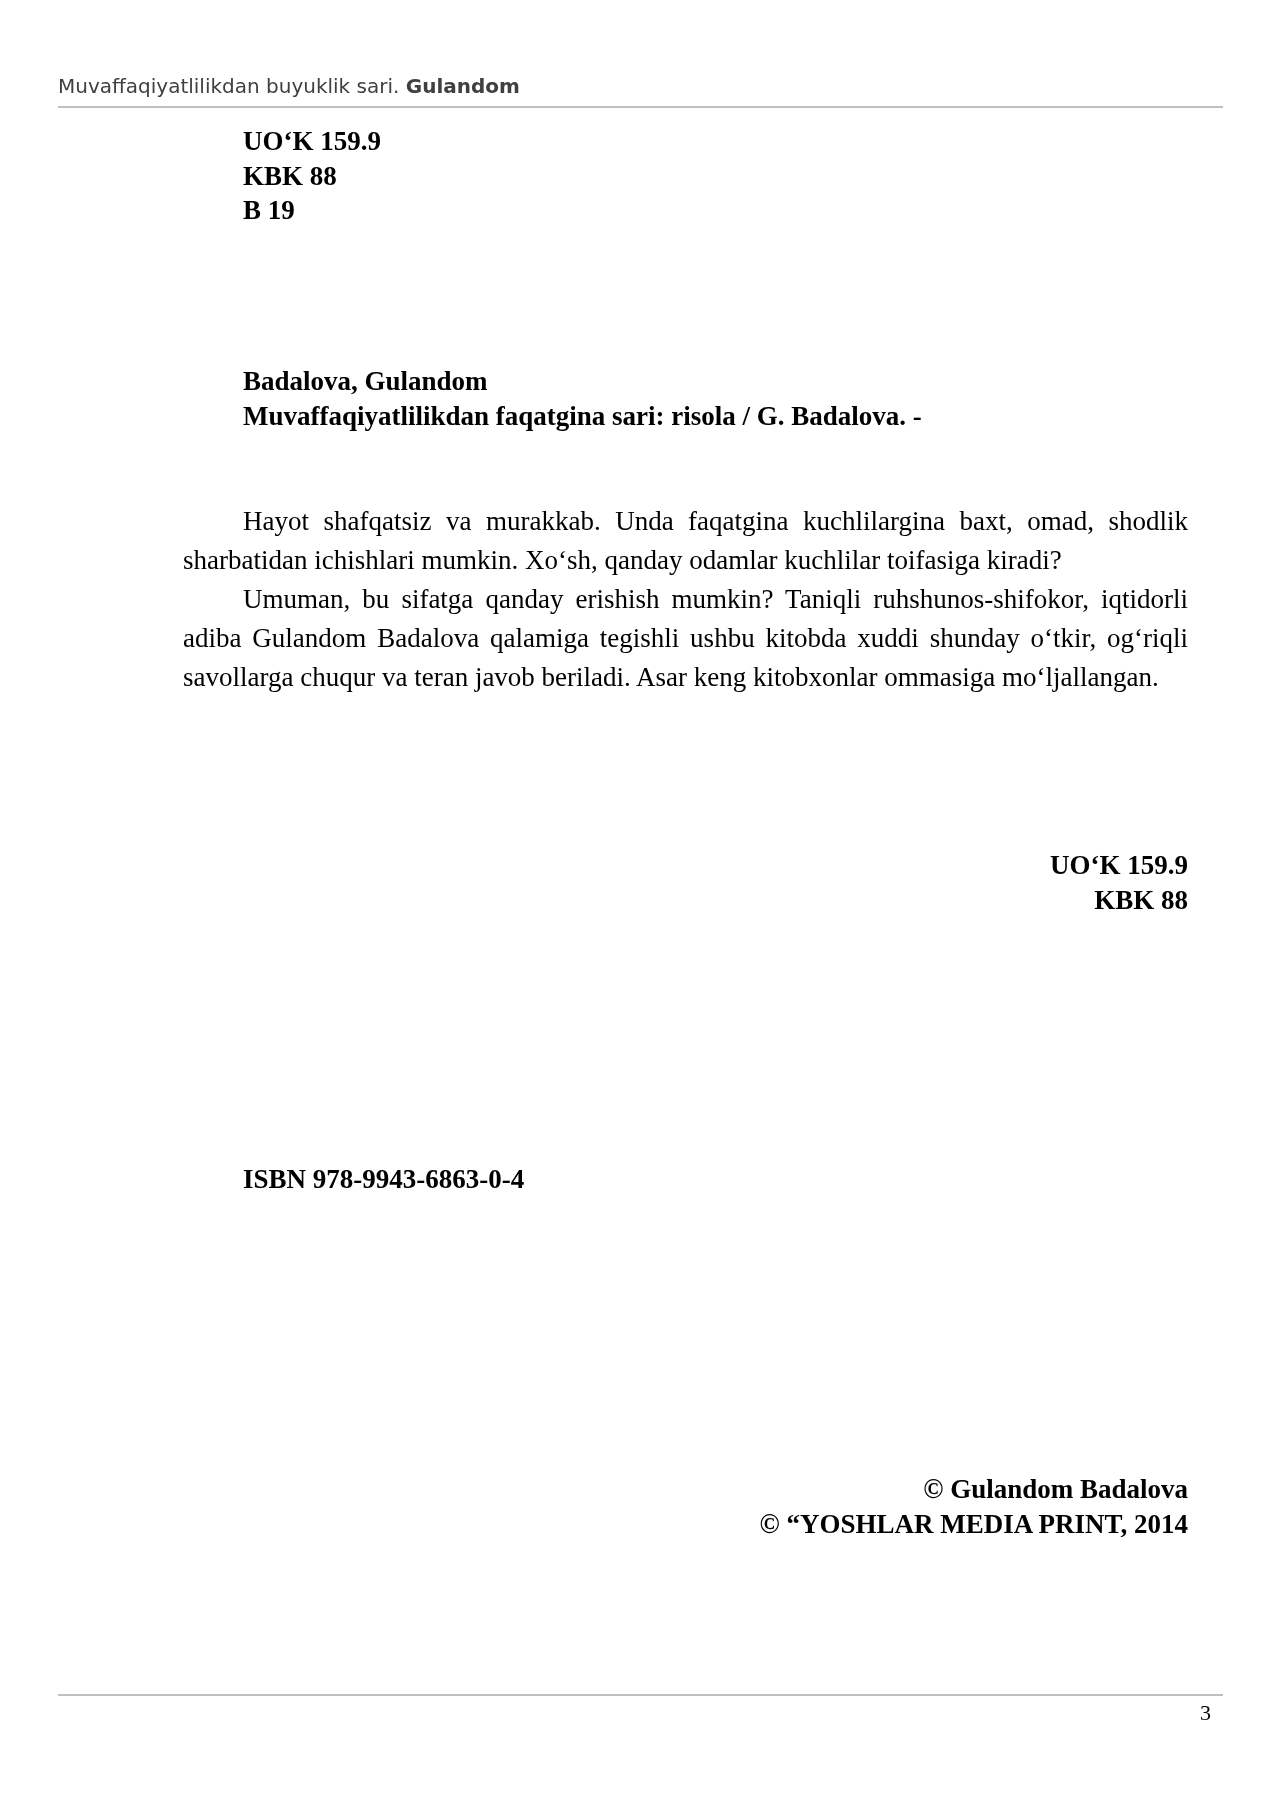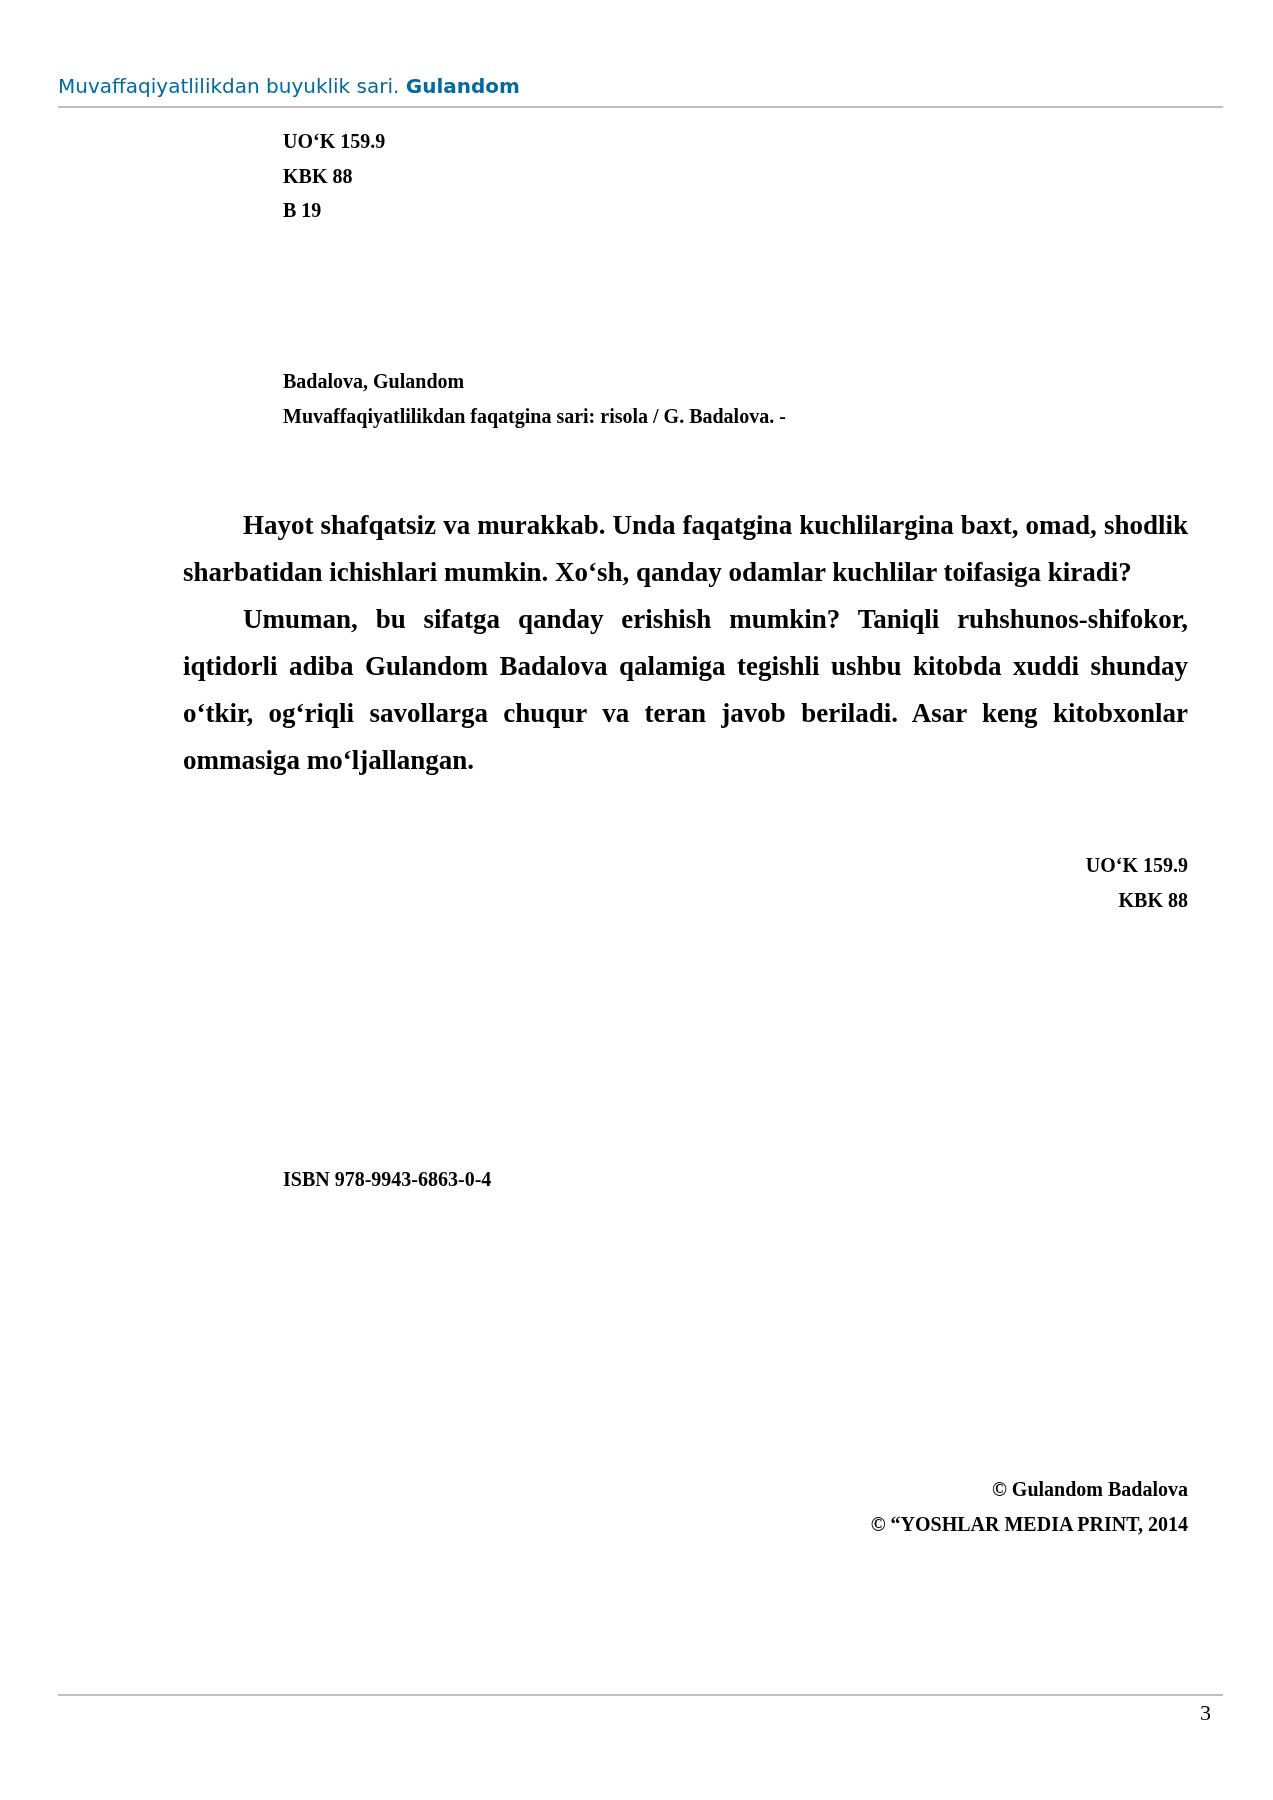--- a/index.html
+++ b/index.html
@@ -1,32 +1,32 @@
 <!DOCTYPE html>
 <html><head>
   <meta charset="utf-8">
   <style>
     html, body { margin: 0; padding: 0; background: #ffffff; }
     body { width: 1273px; height: 1800px; position: relative; overflow: hidden; color: #000; }
     .header-text {
       position: absolute; left: 58px; top: 74px;
-      font-family: "DejaVu Sans", sans-serif; font-size: 20px; color: #0369a1;
+      font-family: "DejaVu Sans", sans-serif; font-size: 20px; color: #404040;
       white-space: nowrap;
     }
     .header-text b { font-weight: bold; }
     .rule { position: absolute; left: 58px; width: 1165px; height: 0; border-top: 2px solid #c0c0c0; }
     .rule.top { top: 106px; }
     .rule.bottom { top: 1694px; }
     .serif { font-family: "Liberation Serif", serif; }
-    .block { position: absolute; font-weight: bold; font-size: 20px; line-height: 34.5px; margin-left: 40px; }
+    .block { position: absolute; font-weight: bold; font-size: 27px; line-height: 34.5px; }
     .class-codes { left: 243px; top: 124px; }
     .biblio { left: 243px; top: 364px; white-space: nowrap; }
     .abstract {
       position: absolute; left: 183px; top: 502px; width: 1005px;
-      font-size: 27px; line-height: 47px; text-align: justify; font-weight: bold;
+      font-size: 27px; line-height: 39px; text-align: justify; font-weight: normal;
     }
     .abstract p { margin: 0; text-indent: 60px; }
     .right { text-align: right; right: 85px; }
     .codes-right { top: 848px; }
     .isbn { left: 243px; top: 1162px; text-align: right; }
     .copyright { top: 1472px; white-space: nowrap; }
     .page-number {
       position: absolute; right: 62px; top: 1700px;
       font-family: "Liberation Serif", serif; font-size: 22px;
     }

